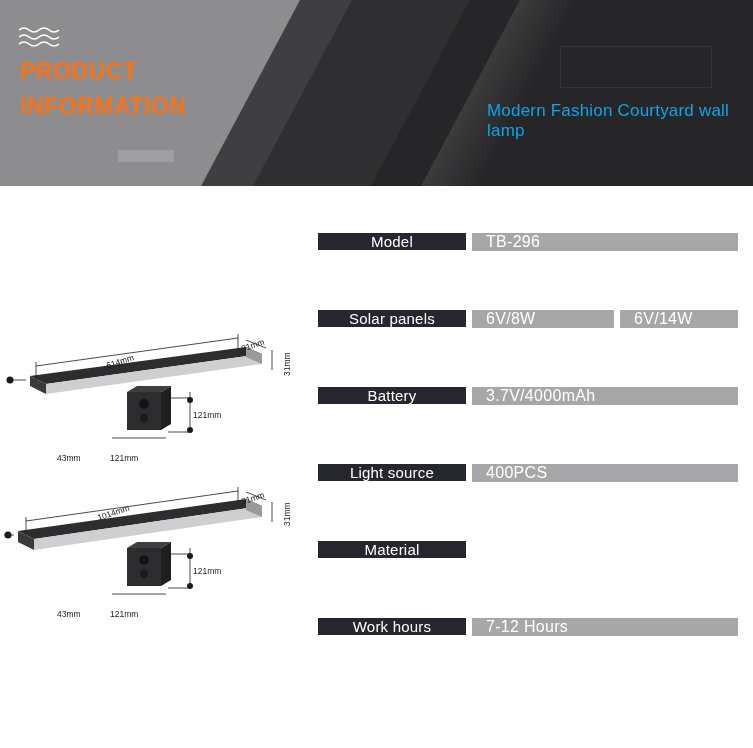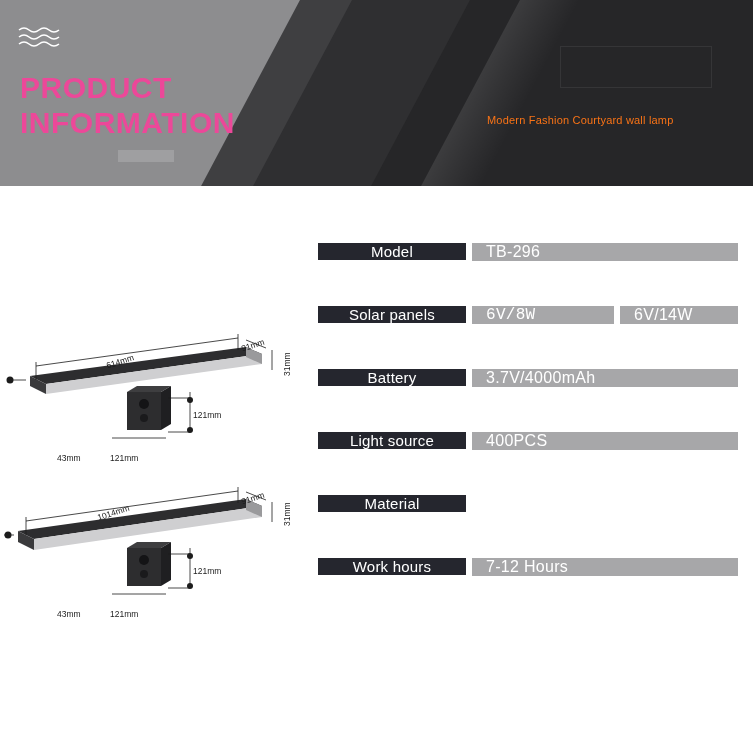--- a/index.html
+++ b/index.html
@@ -50,44 +50,43 @@
     border:1px solid rgba(255,255,255,0.07);
   }
   .hdr-ghost{
     position:absolute;left:118px;top:150px;width:56px;height:12px;
     background:rgba(255,255,255,0.16);
   }
   .waves{
     position:absolute;left:18px;top:26px;width:44px;height:22px;
   }
   .title{
-    position:absolute;left:20px;top:70px;
-    color:#ec4899;
+    position:absolute;left:20px;top:54px;
+    color:#f97316;
     font-weight:bold;
-    font-size:30px;
+    font-size:23px;
     line-height:35px;
     letter-spacing:0.5px;
   }
   .subtitle{
     position:absolute;left:487px;top:101px;
-    color:#f97316;
-    font-size:11px;
+    color:#0ea5e9;
+    font-size:17px;
     letter-spacing:0.2px;
-    margin-top:13px;
   }
 
   
   .spec-table{
     position:absolute;left:318px;top:233px;width:420px;
   }
   .spec-row{
     display:flex;
     height:37px;
-    margin-bottom:26px;
-    align-items:center;
+    margin-bottom:40px;
+    align-items:flex-start;
   }
   .spec-label{
     width:148px;
     background:#25262e;
     color:#ffffff;
     font-size:15px;
     display:flex;align-items:center;justify-content:center;
     letter-spacing:0.2px;
   }
   .spec-values{
@@ -96,21 +95,21 @@
   .spec-val{
     background:#a7a7a9;
     color:#ffffff;
     font-size:16px;
     display:flex;align-items:center;
     padding-left:14px;
     letter-spacing:0.3px;
     flex:1;
   }
   .spec-val + .spec-val{ margin-left:6px; }
-  .spec-val.half{ flex:0 0 128px;font-family:Liberation Mono, monospace; }
+  .spec-val.half{ flex:0 0 128px; }
 
   
   .diagram{
     position:absolute;left:0;top:320px;width:318px;height:330px;
   }
   .dimtext{
     position:absolute;
     font-size:8.5px;
     color:#1c1c1c;
     font-family:"Liberation Sans", sans-serif;

